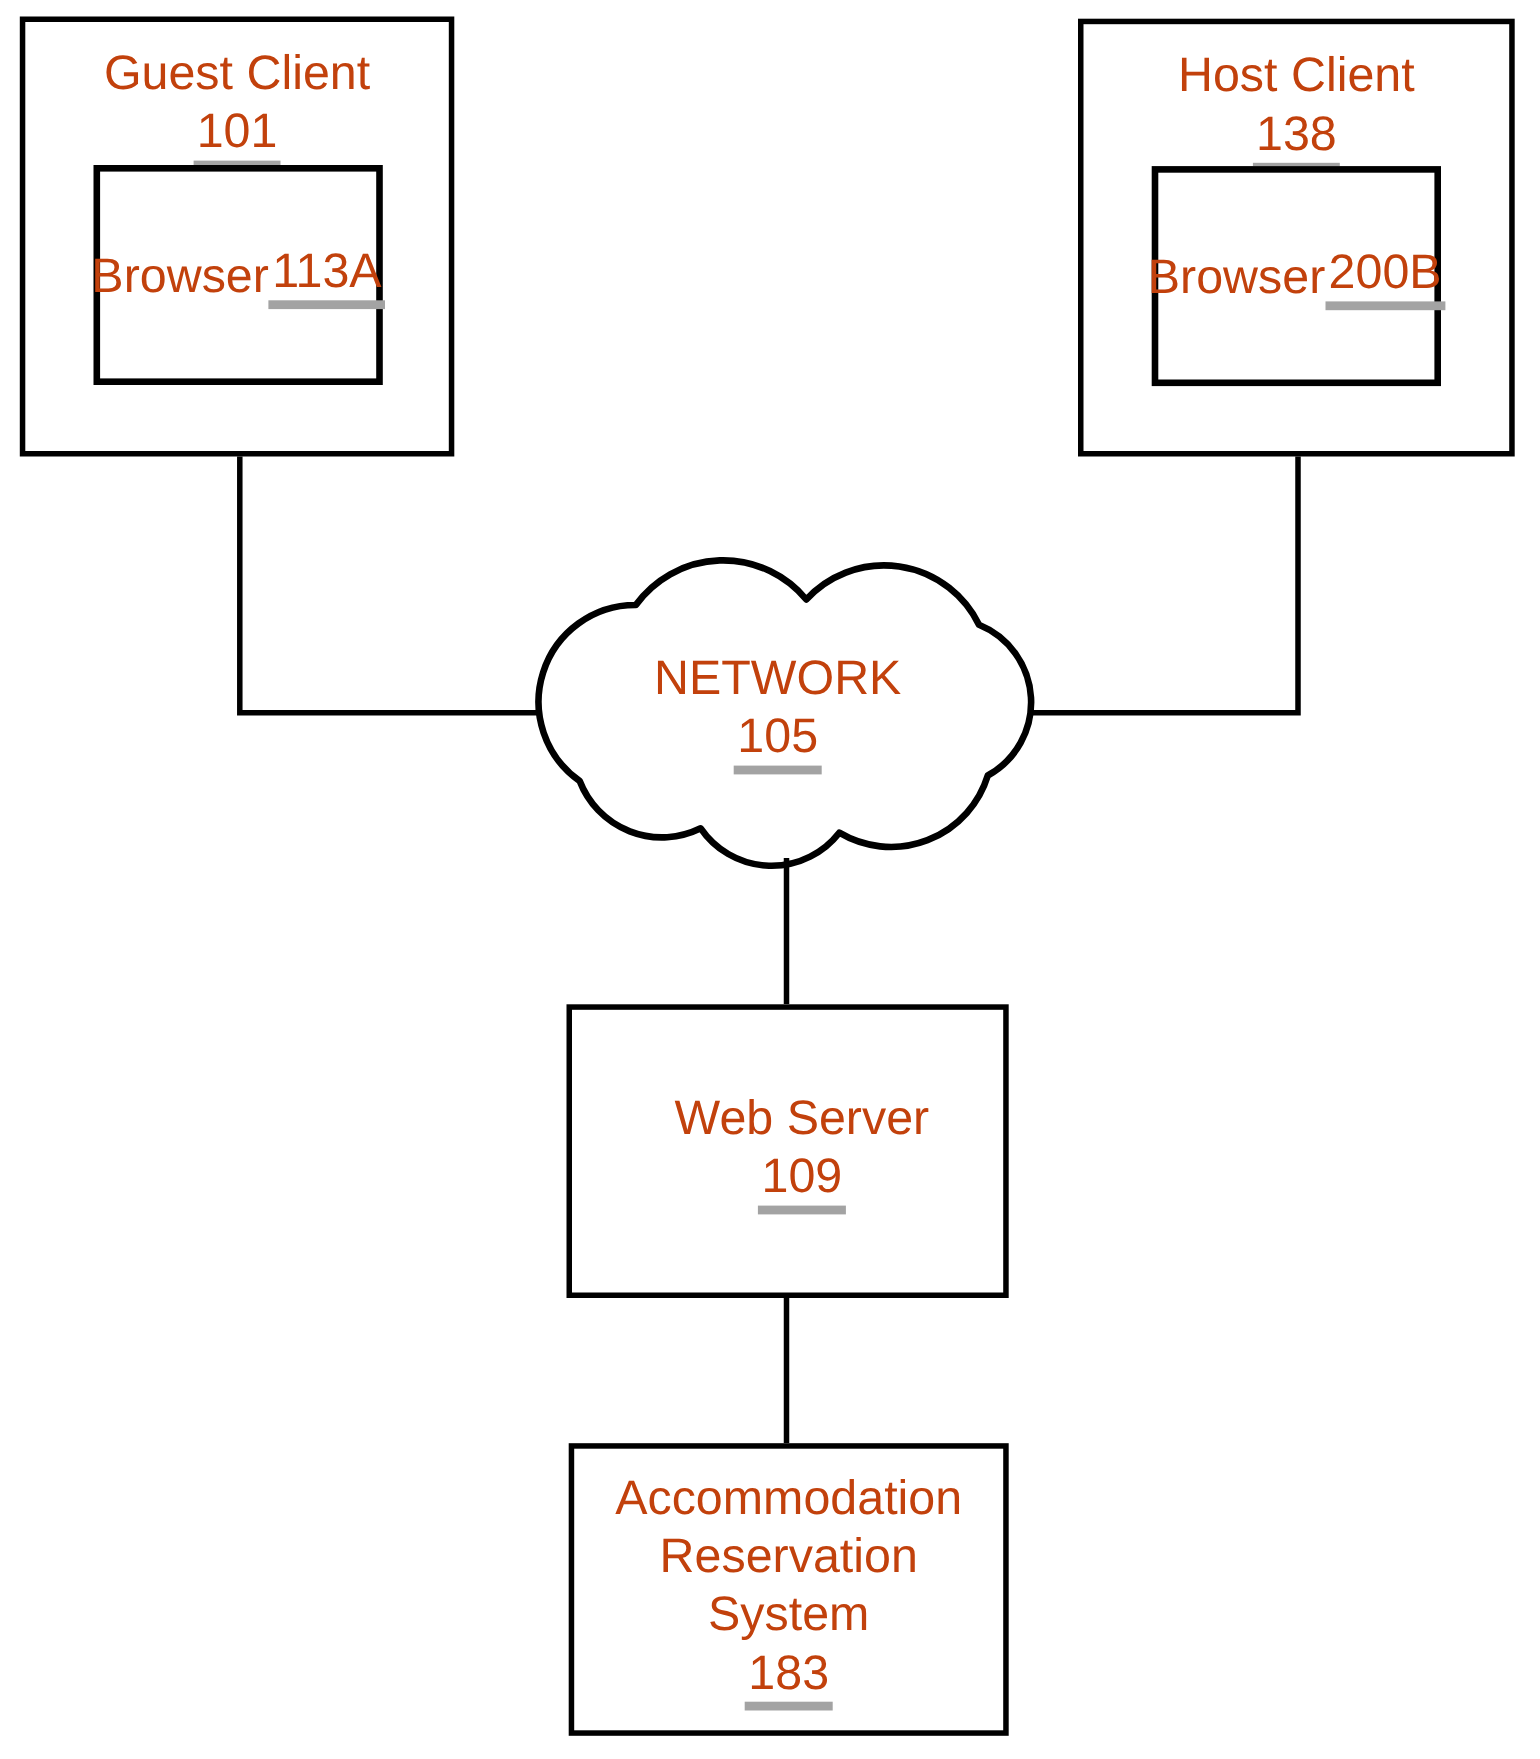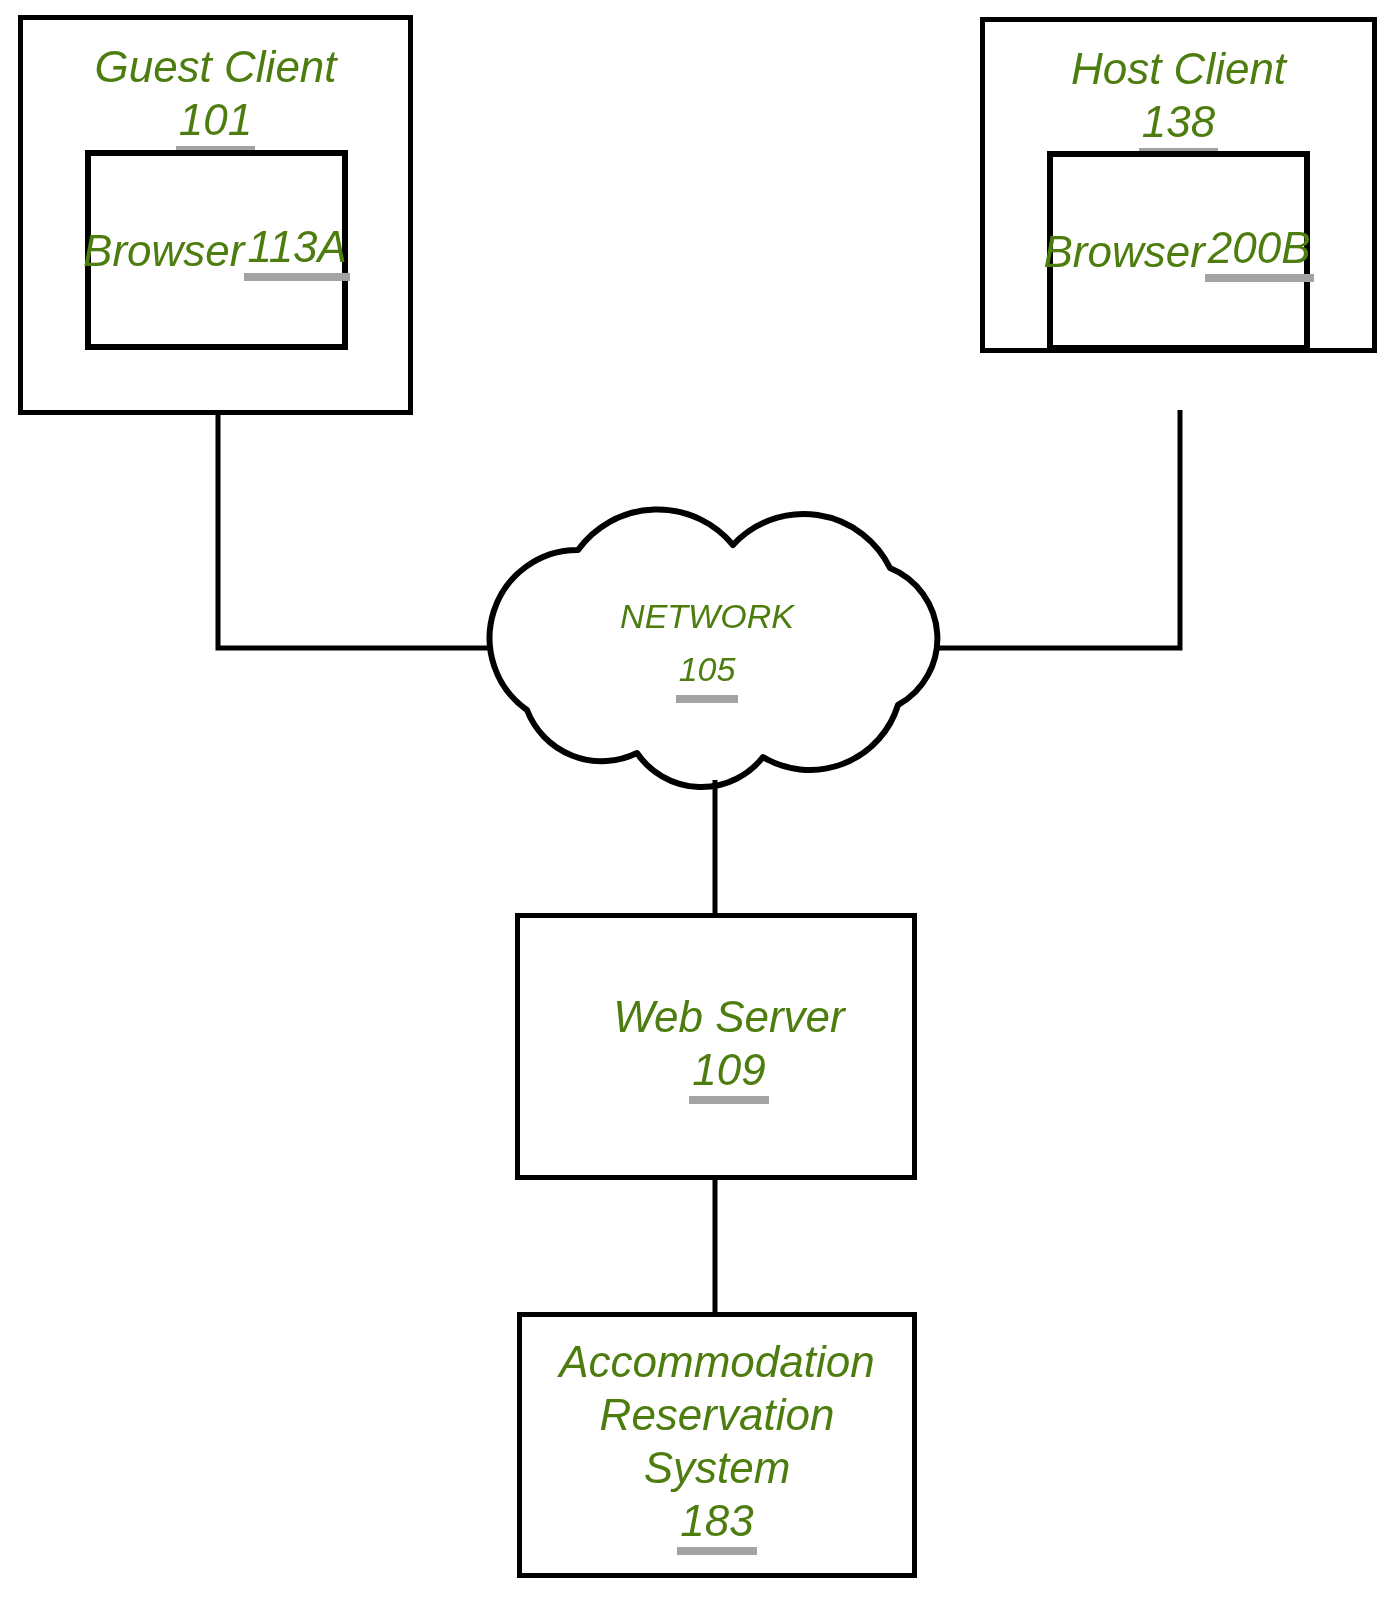--- a/index.html
+++ b/index.html
@@ -6,23 +6,22 @@
     margin: 0;
     padding: 0;
     background: #ffffff;
   }
   .canvas {
     position: relative;
     width: 1400px;
     height: 1599px;
     background: #ffffff;
     font-family: "Liberation Sans", sans-serif;
-    color: #4d7c0f;
+    color: #c2410c;
     overflow: hidden;
-    font-style: italic;
   }
   .wires {
     position: absolute;
     left: 0;
     top: 0;
     width: 1400px;
     height: 1599px;
   }
   .node {
     position: absolute;
@@ -61,21 +60,21 @@
     padding: 0 3px 2px 3px;
     line-height: 48px;
     margin-top: 2px;
   }
   .cloud-label {
     position: absolute;
     left: 482px;
     top: 590px;
     width: 450px;
     text-align: center;
-    font-size: 34px;
+    font-size: 44px;
     line-height: 53px;
     display: flex;
     flex-direction: column;
     align-items: center;
   }
 </style>
 </head>
 <body>
 
 <div class="canvas">
@@ -107,21 +106,21 @@
       <span class="ref">101</span>
     </div>
     <div class="node-inner" style="left:62px; top:130px; width:263px; height:200px;">
       <div>Browser</div>
       <div>
         <span class="ref">113A</span>
       </div>
     </div>
   </div>
 
-  <div class="node title-pad" style="left:980px; top:17px; width:397px; height:336px;">
+  <div class="node title-pad" style="left:980px; top:17px; width:397px; height:398px;">
     <div>Host Client</div>
     <div>
       <span class="ref">138</span>
     </div>
     <div class="node-inner" style="left:62px; top:129px; width:263px; height:200px;">
       <div>Browser</div>
       <div>
         <span class="ref">200B</span>
       </div>
     </div>

